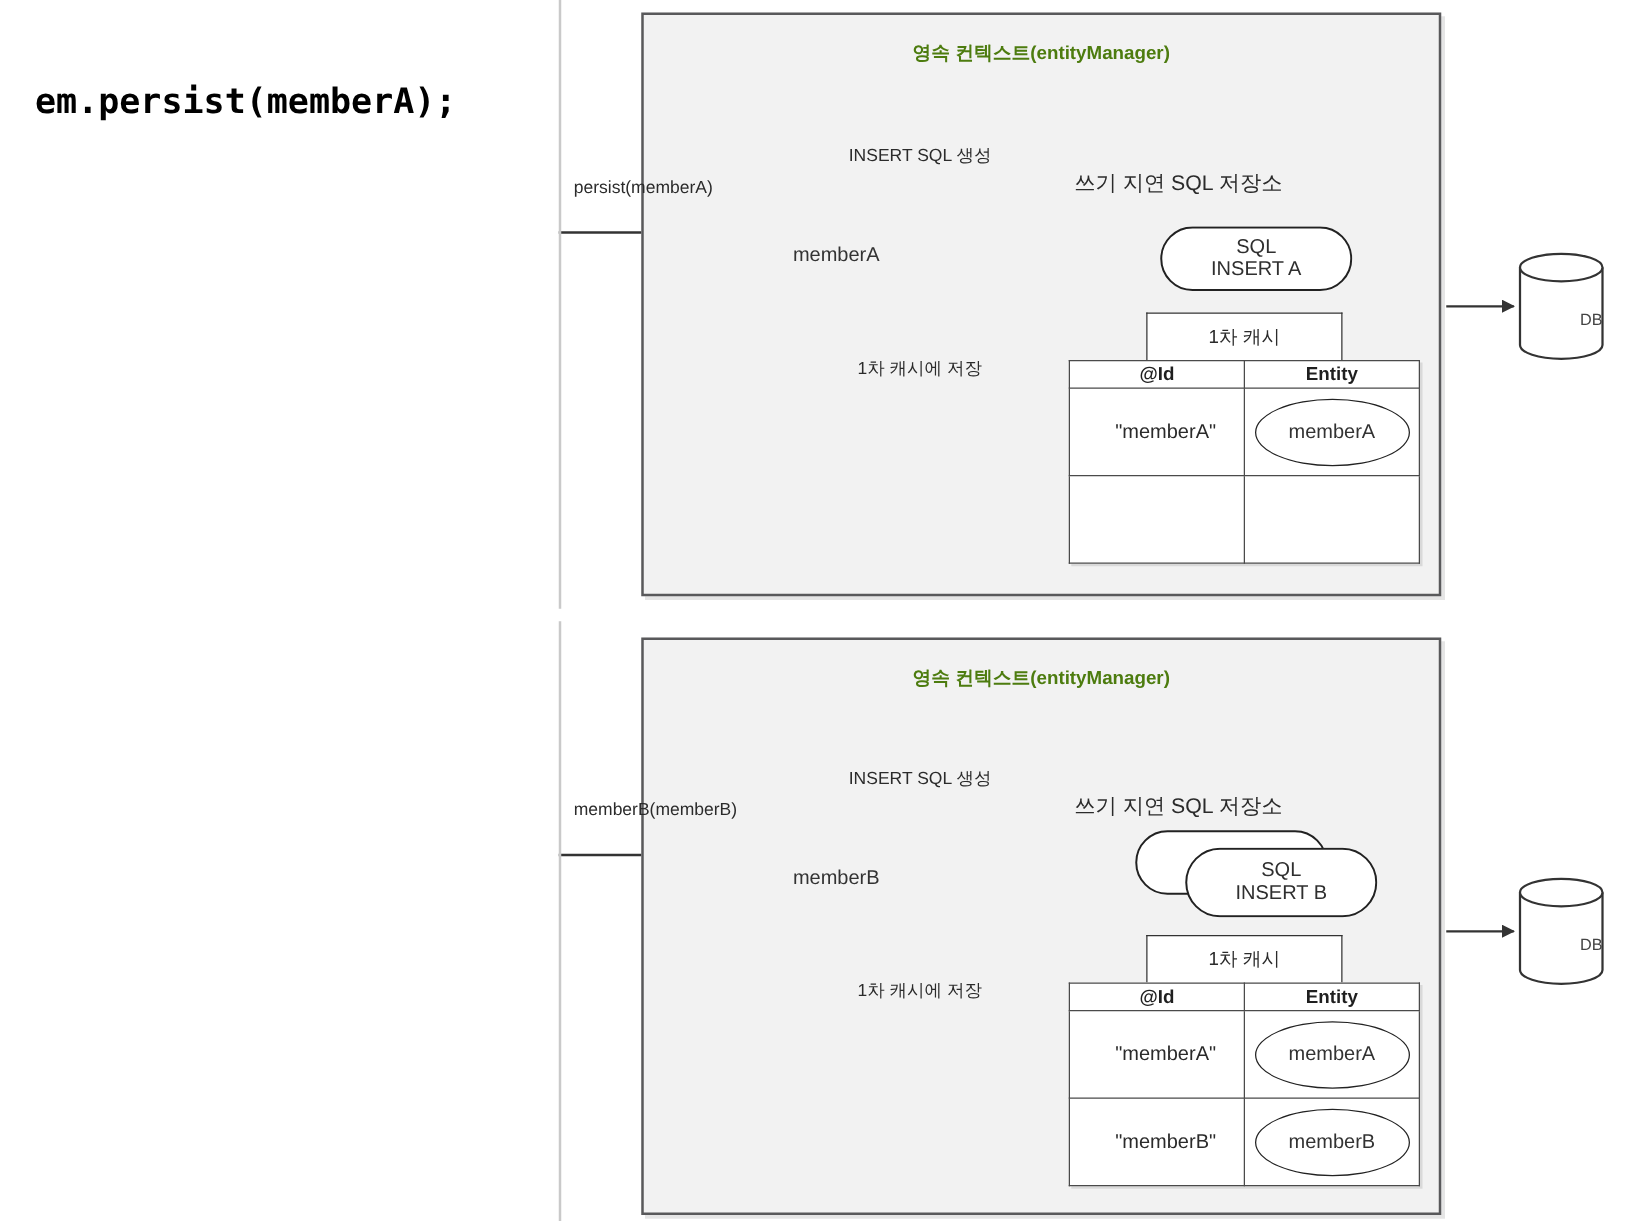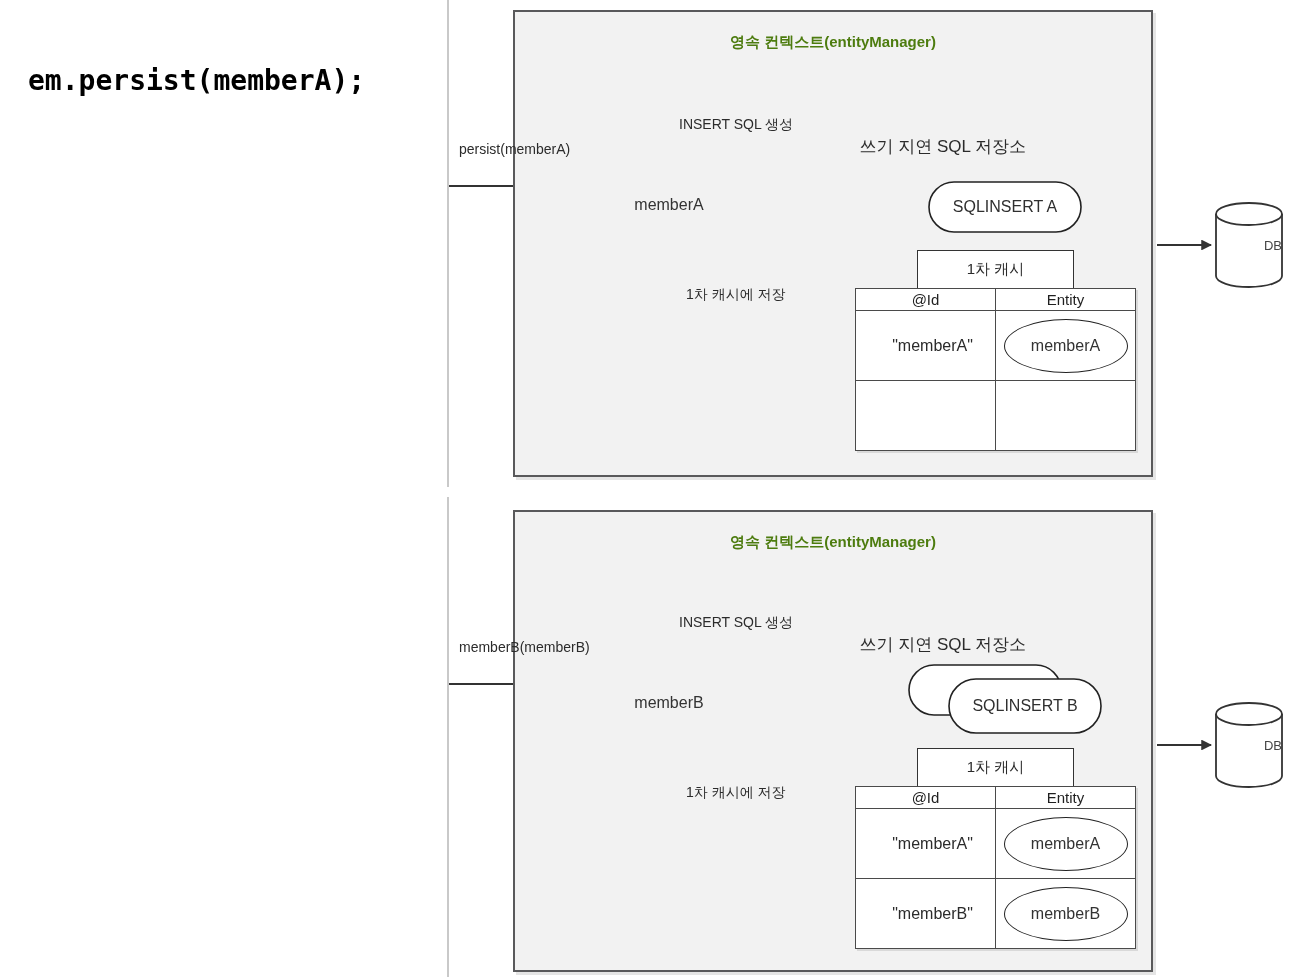--- a/index.html
+++ b/index.html
@@ -56,27 +56,27 @@
   svg.overlay{position:absolute;left:0;top:0;width:1305px;height:977px;overflow:visible;pointer-events:none;}
   .ellipse-label{
     position:absolute;left:0;top:0;width:100%;height:100%;
     display:flex;align-items:center;justify-content:center;
     font-size:16px;color:#333;white-space:nowrap;
   }
   .cyl-label{
     position:absolute;left:0;width:100%;text-align:right;
     font-size:17px;color:#2b2b2b;white-space:nowrap;
   }
-  .cyl-label.db{font-size:13px;color:#444;}
+  .cyl-label.db{font-size:13px;color:#444;margin-top:10px;}
 
   
   .sqlchip{position:absolute;}
   .sqlchip .txt{
     position:absolute;left:0;top:0;width:100%;height:100%;
-    display:flex;flex-direction:row;align-items:center;justify-content:center;
+    display:flex;flex-direction:column;align-items:center;justify-content:center;
     font-size:16px;line-height:1.15;color:#2f2f2f;white-space:nowrap;
   }
 
   
   .cache-cap{
     position:absolute;
     background:#ffffff;
     border:1.5px solid #333;
     border-bottom:none;
     box-sizing:border-box;
@@ -94,21 +94,21 @@
   }
   .cache-table td,.cache-table th{
     border:1.5px solid #4a4a4a;
     padding:0;margin:0;
     text-align:center;
     vertical-align:middle;
     box-sizing:border-box;
   }
   .cache-table th{
     height:22px;
-    font-size:15px;font-weight:normal;color:#1f1f1f;
+    font-size:15px;font-weight:bold;color:#1f1f1f;
   }
   .cache-table td{height:70px;}
   .cell-id{
     font-size:16px;color:#2b2b2b;text-align:left;padding-left:14px !important;
   }
   .cell-entity{position:relative;}
   .mini-ellipse{
     position:relative;margin:0 auto;
     width:122px;height:52px;
     border:1.5px solid #222;border-radius:50%;

